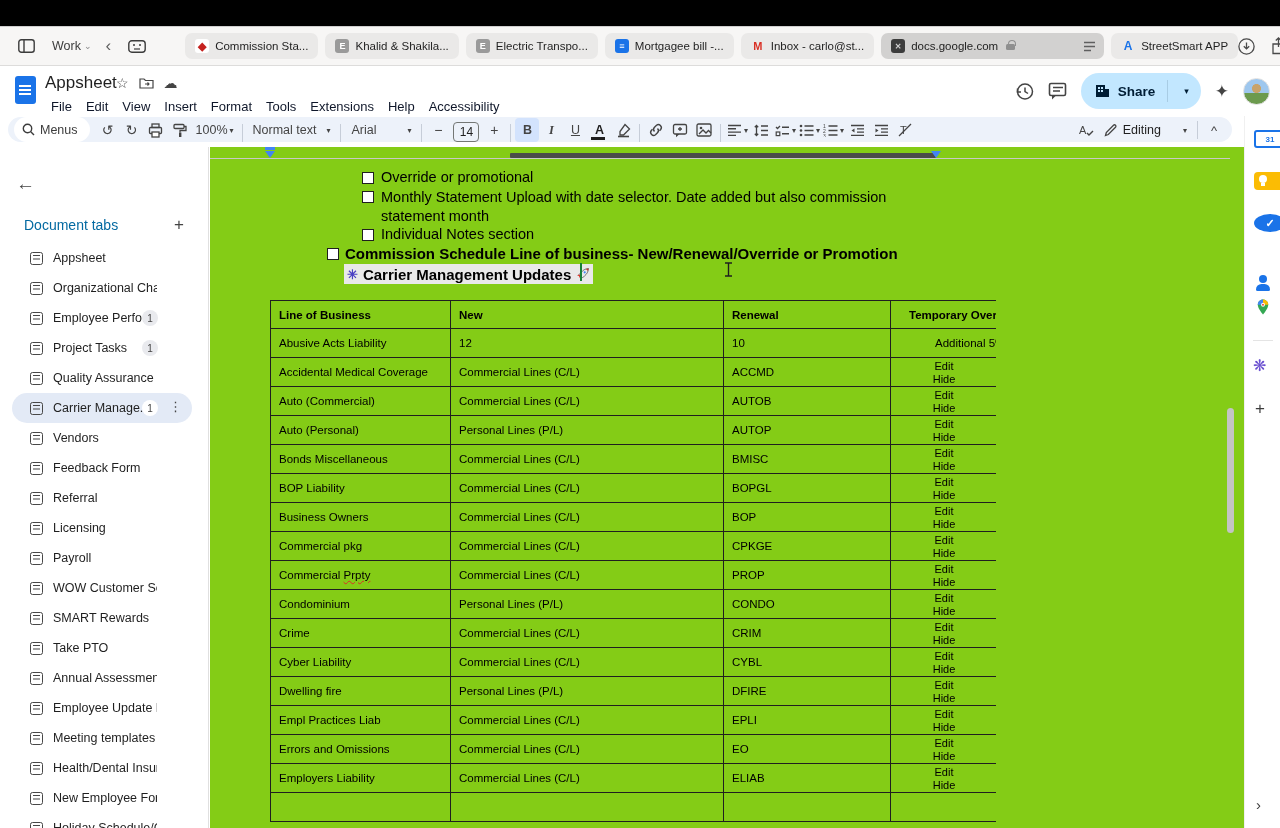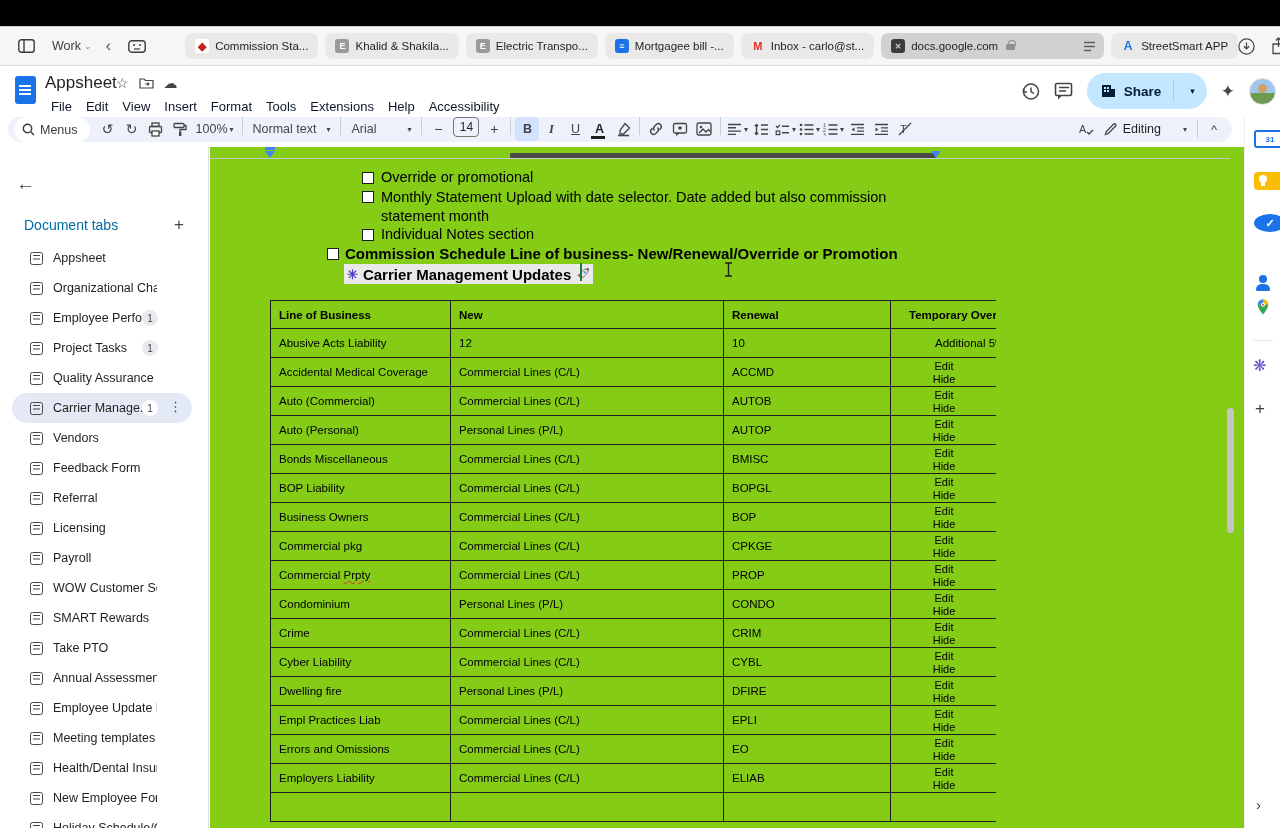--- a/index.html
+++ b/index.html
@@ -37,33 +37,33 @@
 
   
   #docs-header { position:absolute; left:0; top:67px; width:1280px; height:49px; background:#fff; }
   #docs-icon { position:absolute; left:15px; top:9px; width:21px; height:28px; background:#1a73e8; border-radius:3px; }
   #docs-icon:before { content:""; position:absolute; left:4px; top:9px; width:12px; height:2px; background:#fff;
     box-shadow:0 4px 0 #fff, 0 8px 0 #fff; }
   #doc-title { position:absolute; left:45px; top:6px; font-size:17px; color:#1f1f1f; }
   .title-icons { position:absolute; left:116px; top:8px; display:flex; gap:10px; align-items:center; color:#444; font-size:14px; }
   #menu-row { position:absolute; left:44px; top:30px; display:flex; }
   #menu-row span { font-size:13px; color:#0f172a; padding:2px 7px; border-radius:4px; }
-  .hdr-right { position:absolute; right:4px; top:6px; display:flex; align-items:center; gap:14px;justify-content:space-between; }
+  .hdr-right { position:absolute; right:10px; top:6px; display:flex; align-items:center; gap:14px;justify-content:space-between; }
   #share-btn { display:flex; align-items:center; height:36px; background:#c2e7ff; border-radius:18px; padding:0 4px 0 14px; gap:8px; }
   #share-btn .sl { font-size:13.5px; font-weight:bold; color:#001d35; }
   #share-btn .sep { width:1px; height:22px; background:#a8cce4; margin-left:4px; }
   #share-btn .car { font-size:9px; color:#001d35; padding:0 8px; }
   #avatar { width:27px; height:27px; border-radius:50%;
     background:radial-gradient(circle at 50% 38%, #c9a36a 0 22%, transparent 23%),
                linear-gradient(#9ec7ee 0 55%, #6c9a4e 55% 100%); border:1px solid #e0e0e0; }
   .spark { color:#444; font-size:17px; }
 
   
   #toolbar { position:absolute; left:8px; top:117px; width:1224px; height:25px; background:#edf2fa;
-    border-radius:15px; display:flex; align-items:flex-start; padding:0 6px; color:#444;
+    border-radius:15px; display:flex; align-items:flex-end; padding:0 6px; color:#444;
     font-size:12.5px; }
   .tb { display:flex; align-items:center; justify-content:center; height:24px; min-width:24px; border-radius:4px; color:#444; }
   .tb svg { display:block; }
   #menus-pill { background:#fff; border-radius:13px; height:25px; display:flex; align-items:center; gap:5px;
     padding:0 12px 0 8px; margin-right:6px; color:#3c3c3c; }
   .tdiv { width:1px; height:18px; background:#c6cdd8; margin:0 4px; }
   .glyph { font-size:14px; }
   .carat { font-size:8px; color:#444; margin-left:2px; }
   #bold-btn { background:#d3e3fd; font-weight:bold; width:24px; }
   .tb.txt { font-weight:bold; font-style:normal; width:22px; }

